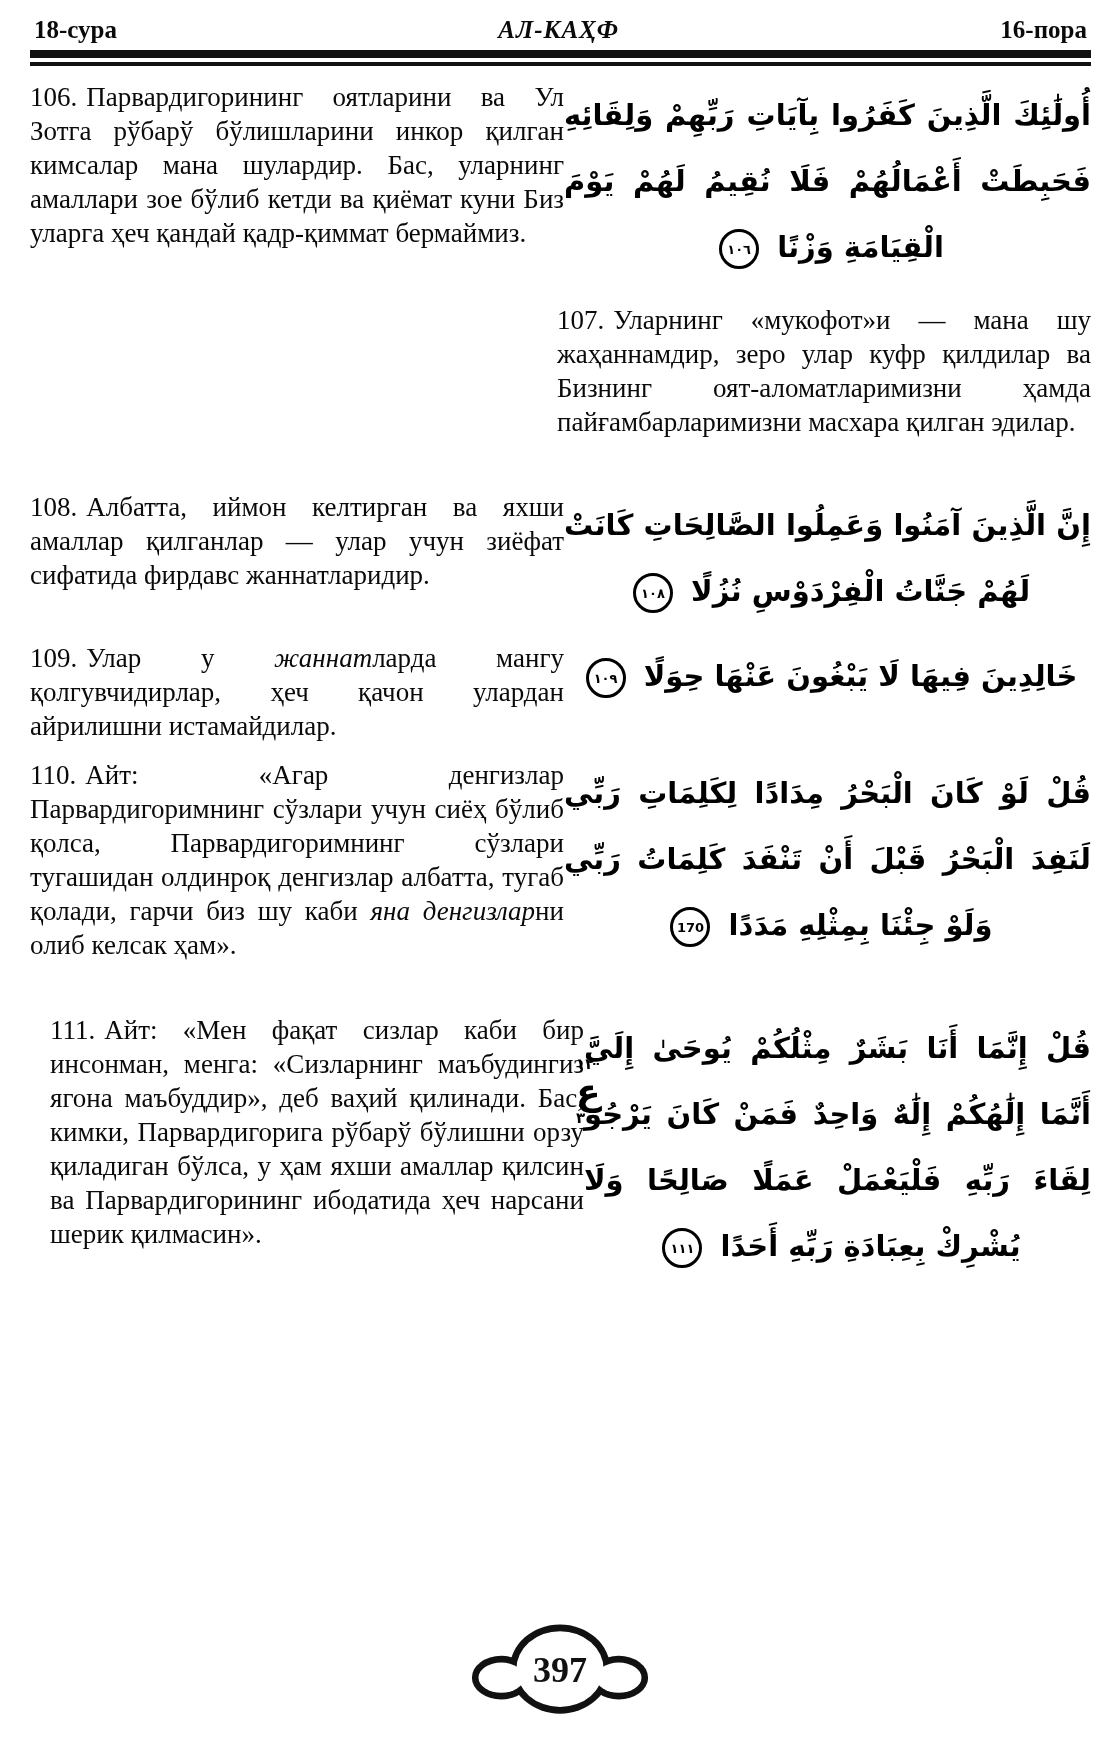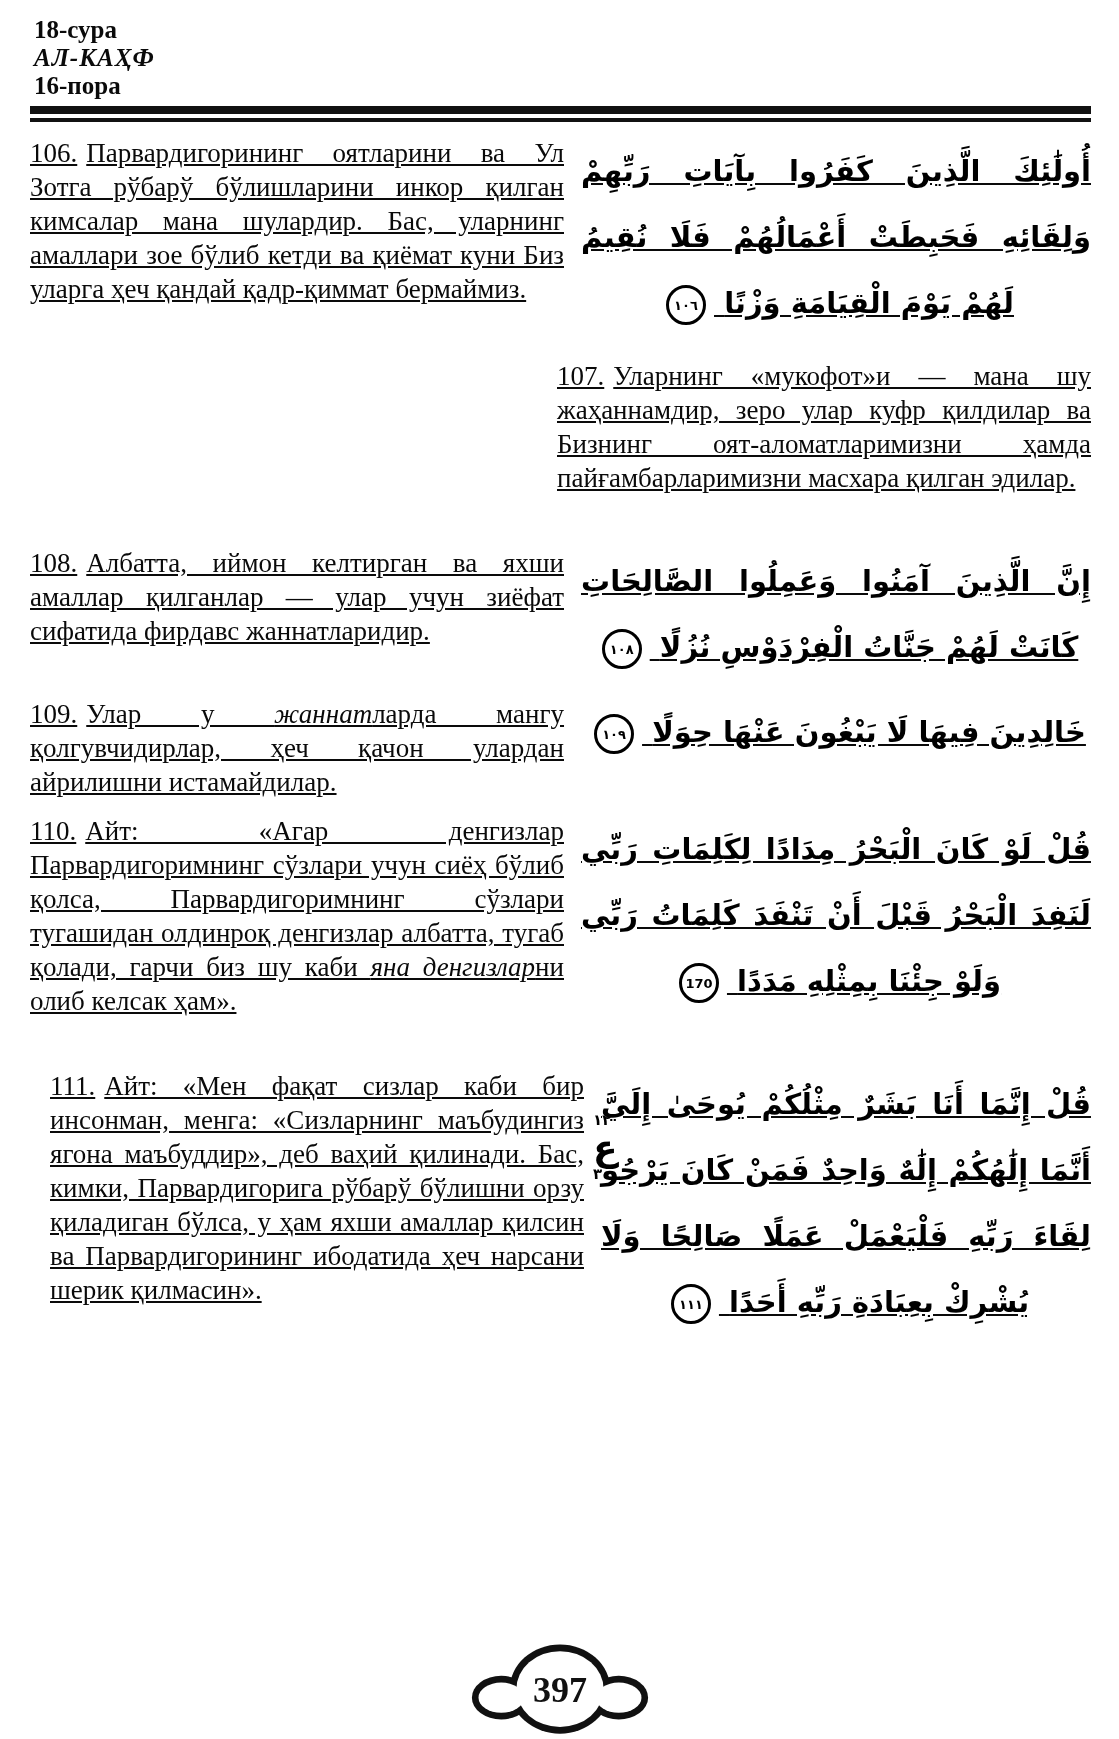--- a/index.html
+++ b/index.html
@@ -8,29 +8,29 @@
     width:1119px; height:1739px;
     background:#ffffff;
     color:#0a0a0a;
     font-family:"Liberation Serif", serif;
     overflow:hidden;
     box-sizing:border-box;
     padding:16px 28px 0 30px;
   }
   header.pg-head {
     display:flex; justify-content:space-between; align-items:baseline;
-    font-weight:bold; font-size:25px; padding:0 4px;flex-direction:column;
+    font-weight:bold; font-size:25px; padding:0 4px;
   }
   .head-center { letter-spacing:1px;font-style:italic; }
   .rule-wrap { margin-top:6px; }
   .rule-thick { height:8px; background:#111; }
   .rule-thin  { height:4px; background:#111; margin-top:4px; }
 
   main.verses { margin-top:14px; display:flex; flex-direction:column; gap:11px; }
-  .verse-row { display:flex; gap:17px;text-decoration:underline; }
+  .verse-row { display:flex; gap:0; }
   .verse-row:nth-child(1) { min-height:212px; }
   .verse-row:nth-child(2) { min-height:176px;justify-content:flex-end; }
   .verse-row:nth-child(3) { min-height:140px;justify-content:space-between; }
   .verse-row:nth-child(4) { min-height:106px; }
   .verse-row:nth-child(5) { min-height:244px; }
   .verse-row:nth-child(6) { min-height:278px;margin-left:20px; }
 
   .cell-uz { width:534px; flex:0 0 auto; }
   .cell-uz p {
     margin:0; font-size:27px; line-height:34px;
@@ -58,21 +58,21 @@
   .ruku {
     position:absolute; left:-8px; top:44px;
     display:flex; flex-direction:column; 
     font-family:"DejaVu Sans", sans-serif; font-weight:bold;
     line-height:1.05; color:#000;
   }
   .ruku .r-top, .ruku .r-bot { font-size:15px; }
   .ruku .r-ain { font-size:36px; }
 
   footer.pg-foot {
-    position:absolute; left:50%; bottom:0; transform:translateX(-50%);
+    position:absolute; left:50%; bottom:20px; transform:translateX(-50%);
   }
   .orn { display:block; }
   .orn text {
     font-family:"Liberation Serif", serif; font-weight:bold; font-size:38px;
   }
 </style>
 </head>
 <body>
 
 <div class="page">

